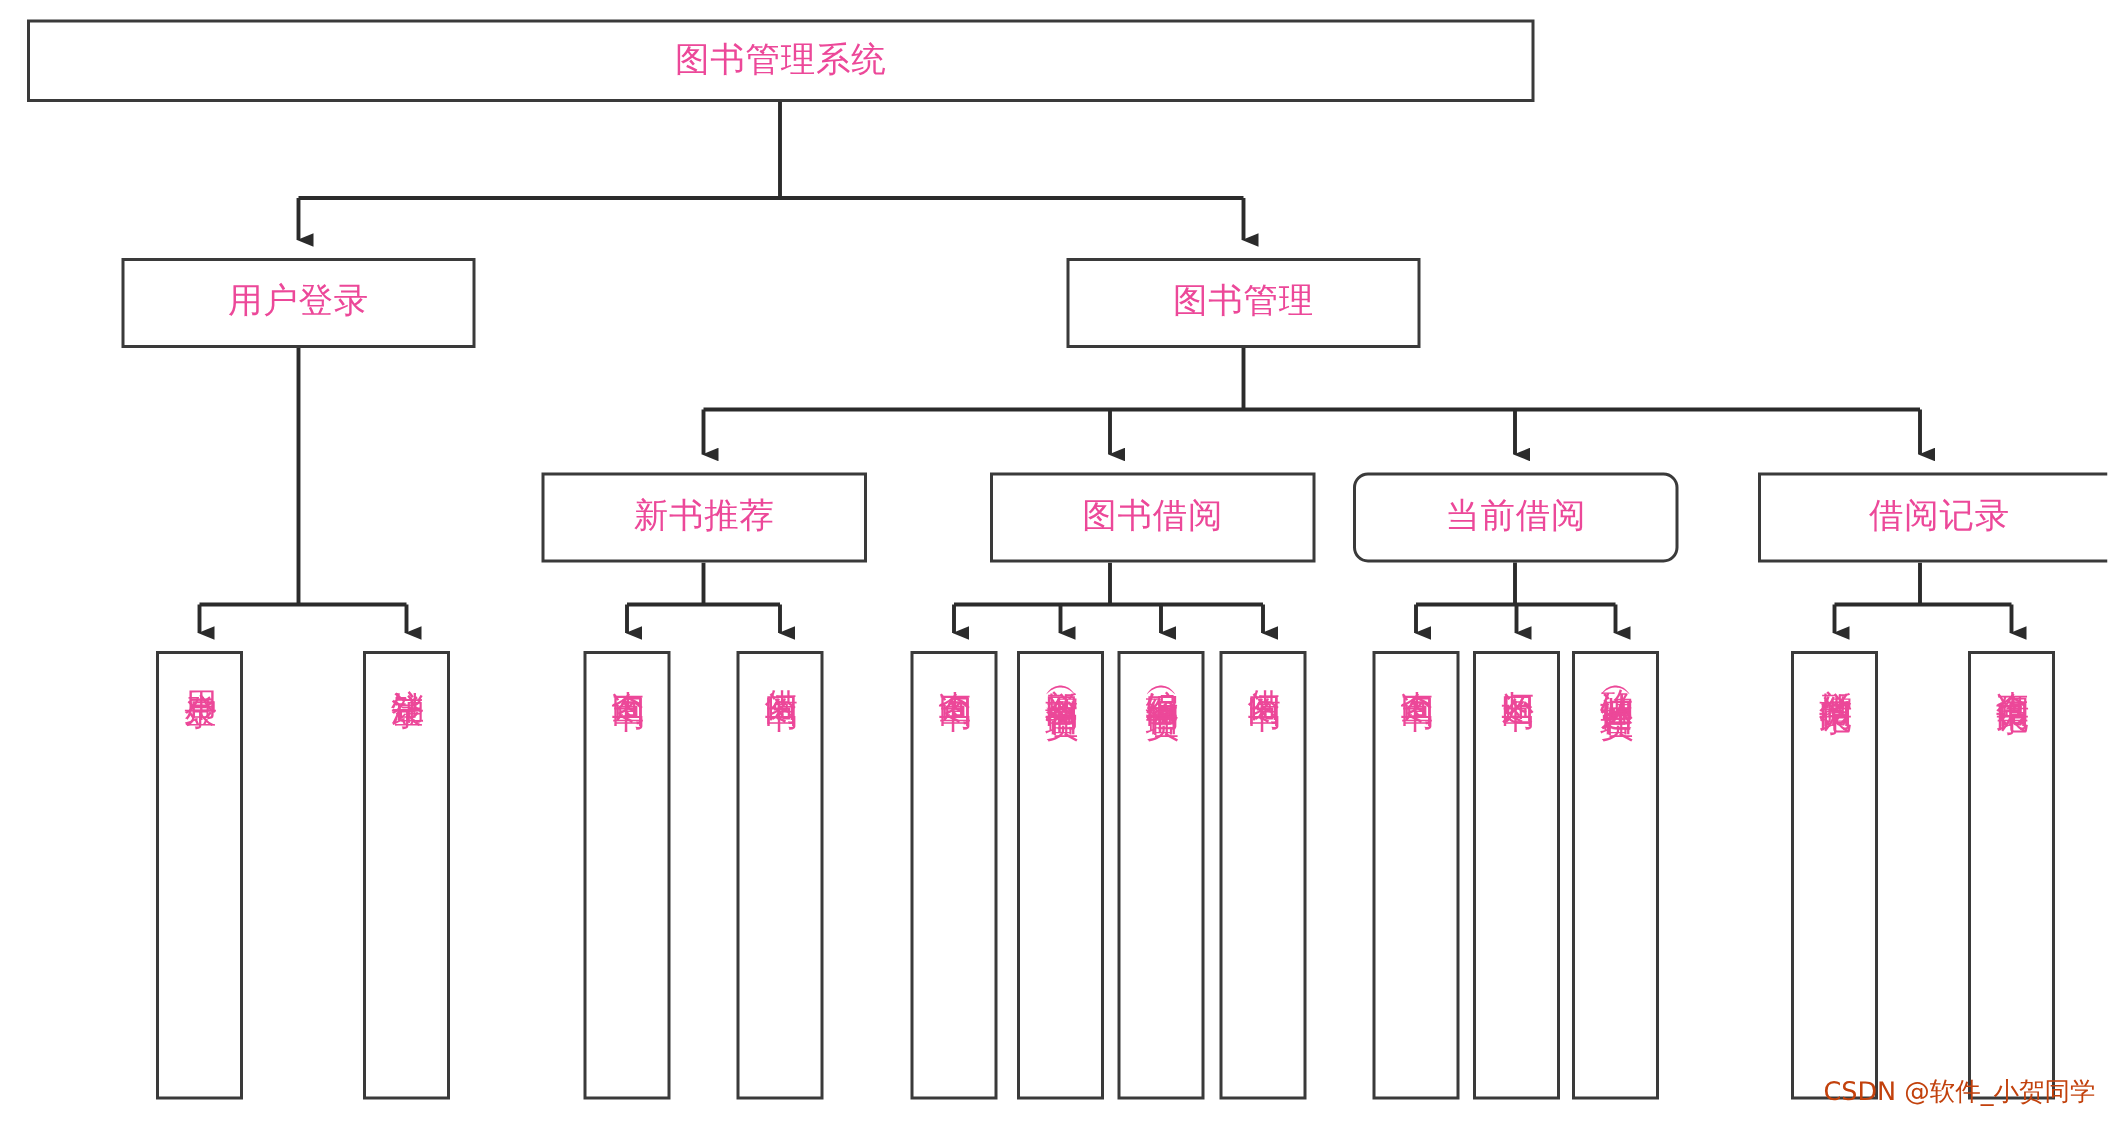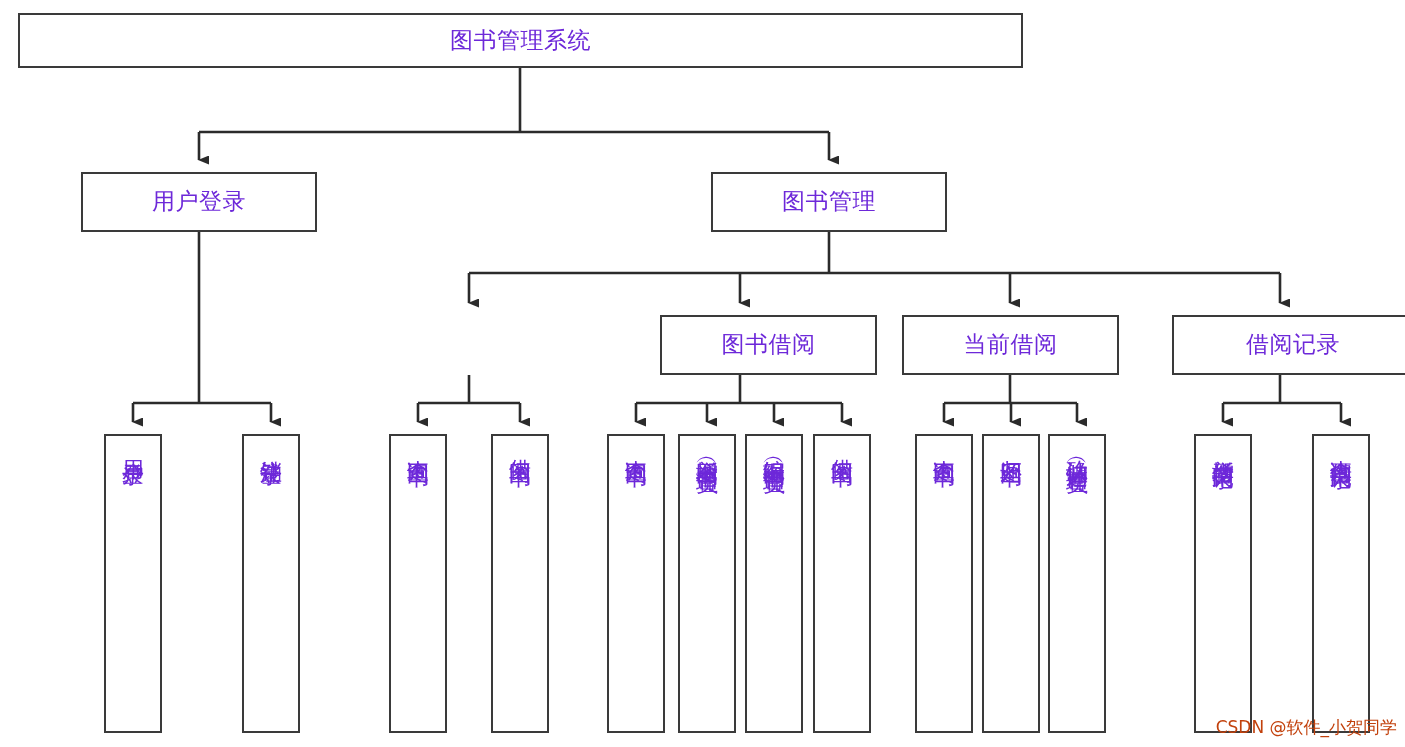--- a/index.html
+++ b/index.html
@@ -34,21 +34,21 @@
     border: 2px solid #3a3a3a;
     display: flex;
     align-items: center;
     justify-content: center;
     z-index: 2;
   }
   .node-label {
     display: block;
     text-align: center;
     line-height: 1.12;
-    color: #6d28d9;
+    color: #ec4899;
     letter-spacing: 0.5px;
   }
   
   .node.horiz .node-label {
     font-size: 23px;
     white-space: nowrap;
   }
   
   .node.vert {
     align-items: flex-start;
@@ -133,24 +133,27 @@
     <span class="node-label">图书管理系统</span>
   </div>
 
   <div class="node horiz" style="left:81px; top:172px; width:236px; height:60px;">
     <span class="node-label">用户登录</span>
   </div>
   <div class="node horiz" style="left:711px; top:172px; width:236px; height:60px;">
     <span class="node-label">图书管理</span>
   </div>
 
+  <div class="node horiz" style="left:361px; top:315px; width:217px; height:60px;">
+    <span class="node-label">新书推荐</span>
+  </div>
   <div class="node horiz" style="left:660px; top:315px; width:217px; height:60px;">
     <span class="node-label">图书借阅</span>
   </div>
-  <div class="node horiz" style="left:902px; top:315px; width:217px; height:60px;">
+  <div class="node horiz" style="left:902px; top:315px; width:217px; height:60px;border-radius:10px;">
     <span class="node-label">当前借阅</span>
   </div>
   <div class="node horiz" style="left:1172px; top:315px; width:242px; height:60px;">
     <span class="node-label">借阅记录</span>
   </div>
 
   <div class="node vert" style="left:104px; top:434px; width:58px; height:299px;">
     <span class="node-label">用户登录</span>
   </div>
   <div class="node vert" style="left:242px; top:434px; width:58px; height:299px;">

